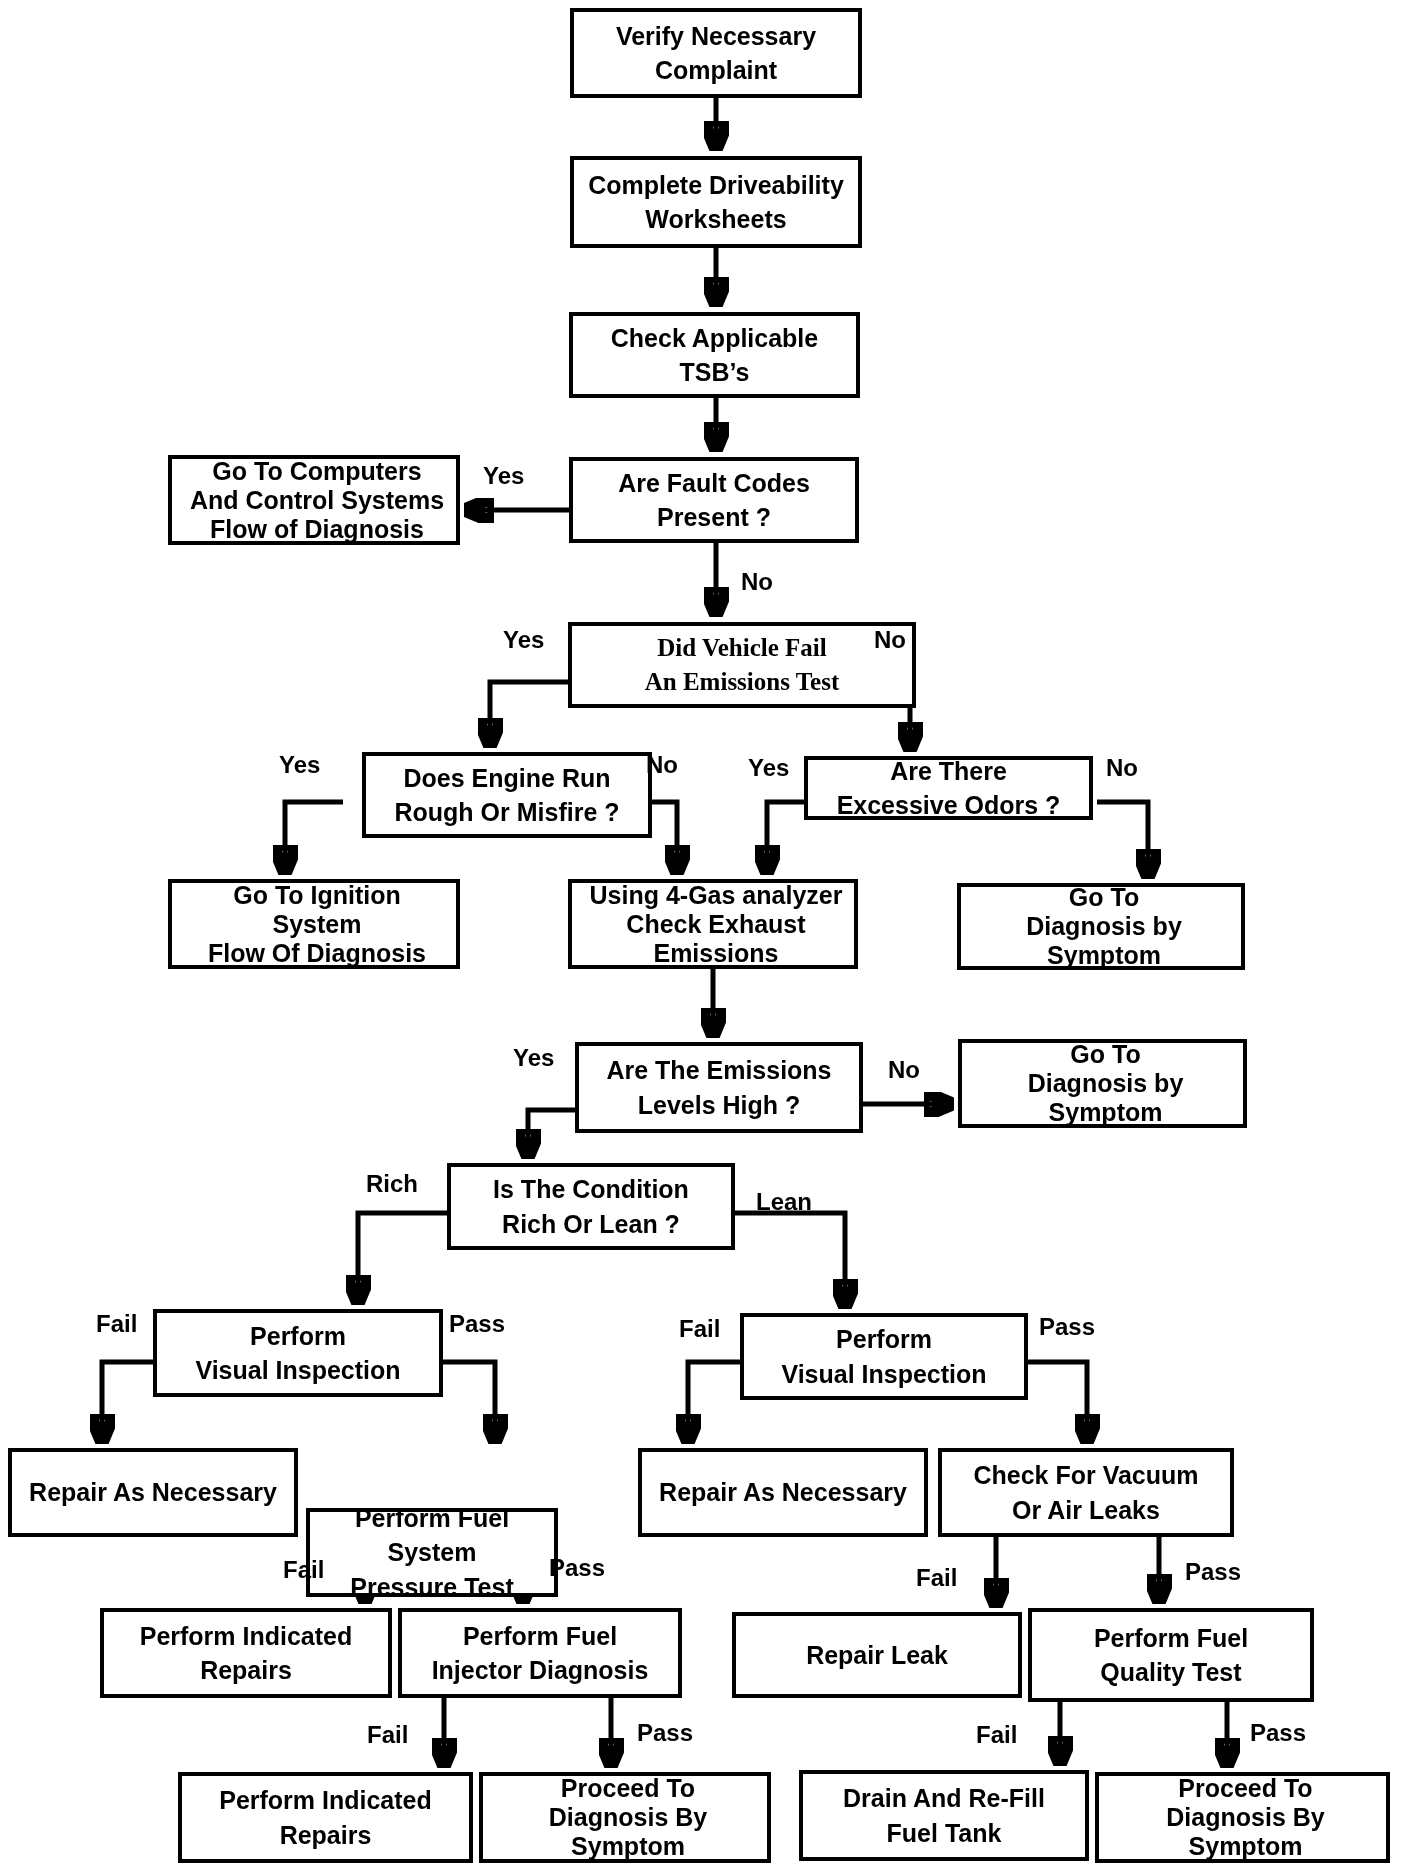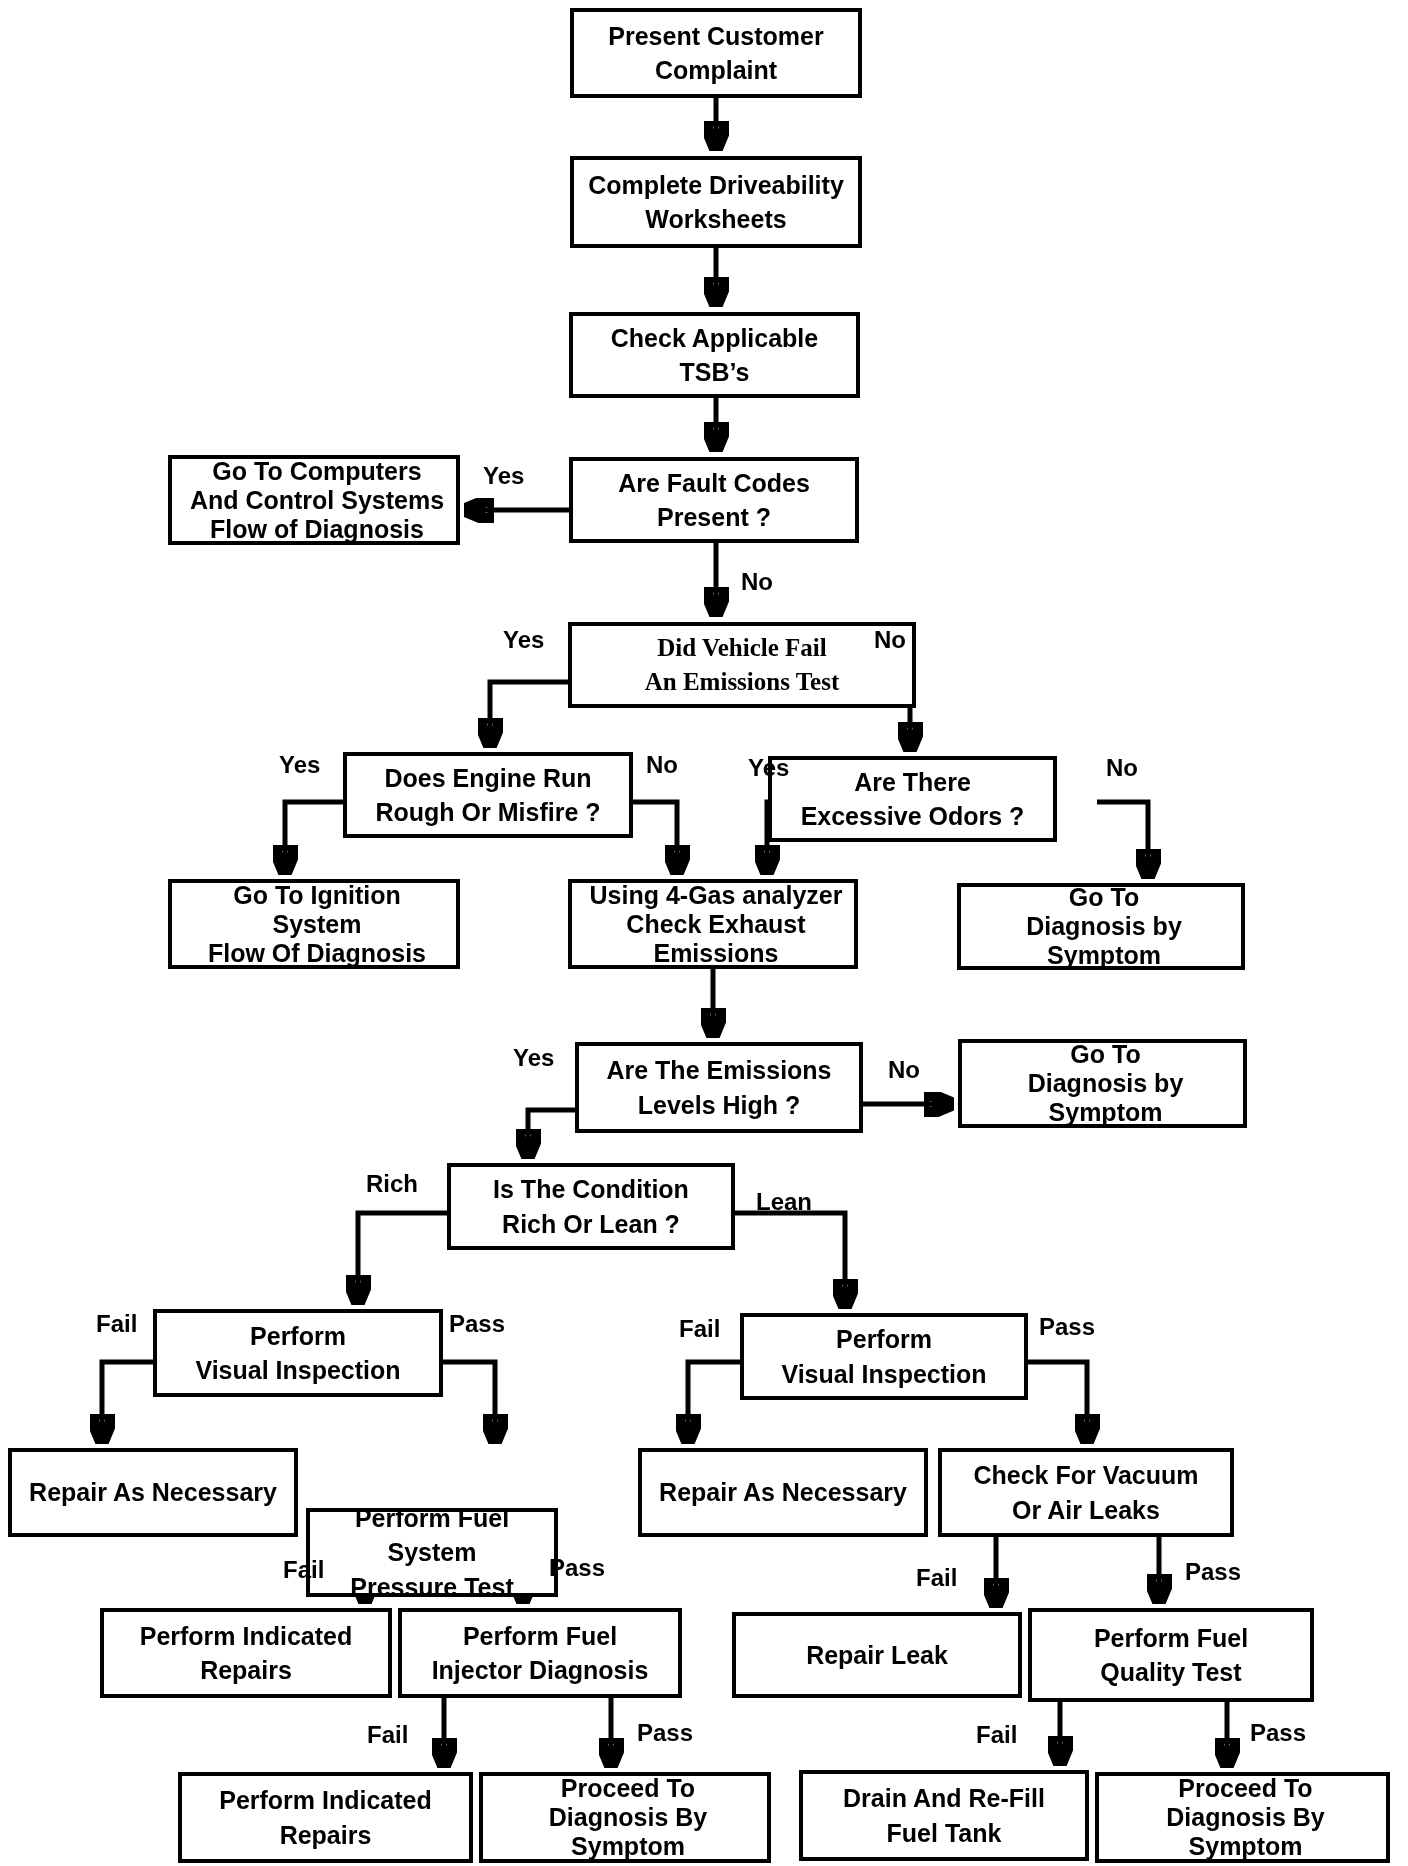--- a/index.html
+++ b/index.html
@@ -57,21 +57,21 @@
     <path d="M523 1537 V1601" marker-end="url(#ah)"></path>
     <path d="M996 1537 V1605" marker-end="url(#ah)"></path>
     <path d="M1159 1537 V1601" marker-end="url(#ah)"></path>
     <path d="M444 1698 V1765" marker-end="url(#ah)"></path>
     <path d="M611 1698 V1765" marker-end="url(#ah)"></path>
     <path d="M1060 1702 V1763" marker-end="url(#ah)"></path>
     <path d="M1227 1702 V1765" marker-end="url(#ah)"></path>
   </svg>
 
   <div class="node" style="left:570px;top:8px;width:292px;height:90px;">
-    <span class="node-label">Present Customer
+    <span class="node-label">Verify Necessary
 Complaint</span>
     </div>
   <div class="node" style="left:570px;top:156px;width:292px;height:92px;">
     <span class="node-label">Complete Driveability
 Worksheets</span>
     </div>
   <div class="node" style="left:569px;top:457px;width:290px;height:86px;">
     <span class="node-label">Are Fault Codes
 Present ?</span>
     </div>
@@ -81,25 +81,25 @@
     </div>
   <div class="node lines-3" style="left:168px;top:455px;width:292px;height:90px;">
     <span class="node-label">Go To Computers
 And Control Systems
 Flow of Diagnosis</span>
     </div>
   <div class="node" style="left:568px;top:622px;width:348px;height:86px;font-family:Liberation Serif, serif;">
     <span class="node-label">Did Vehicle Fail
 An Emissions Test</span>
     </div>
-  <div class="node" style="left:343px;top:752px;width:290px;height:86px;">
+  <div class="node" style="left:362px;top:752px;width:290px;height:86px;">
     <span class="node-label">Does Engine Run
 Rough Or Misfire ?</span>
     </div>
-  <div class="node" style="left:768px;top:756px;width:289px;height:86px;">
+  <div class="node" style="left:804px;top:756px;width:289px;height:64px;">
     <span class="node-label">Are There
 Excessive Odors ?</span>
     </div>
   <div class="node lines-3" style="left:168px;top:879px;width:292px;height:90px;">
     <span class="node-label">Go To Ignition
 System
 Flow Of Diagnosis</span>
     </div>
   <div class="node lines-3" style="left:568px;top:879px;width:290px;height:90px;">
     <span class="node-label">Using 4-Gas analyzer

